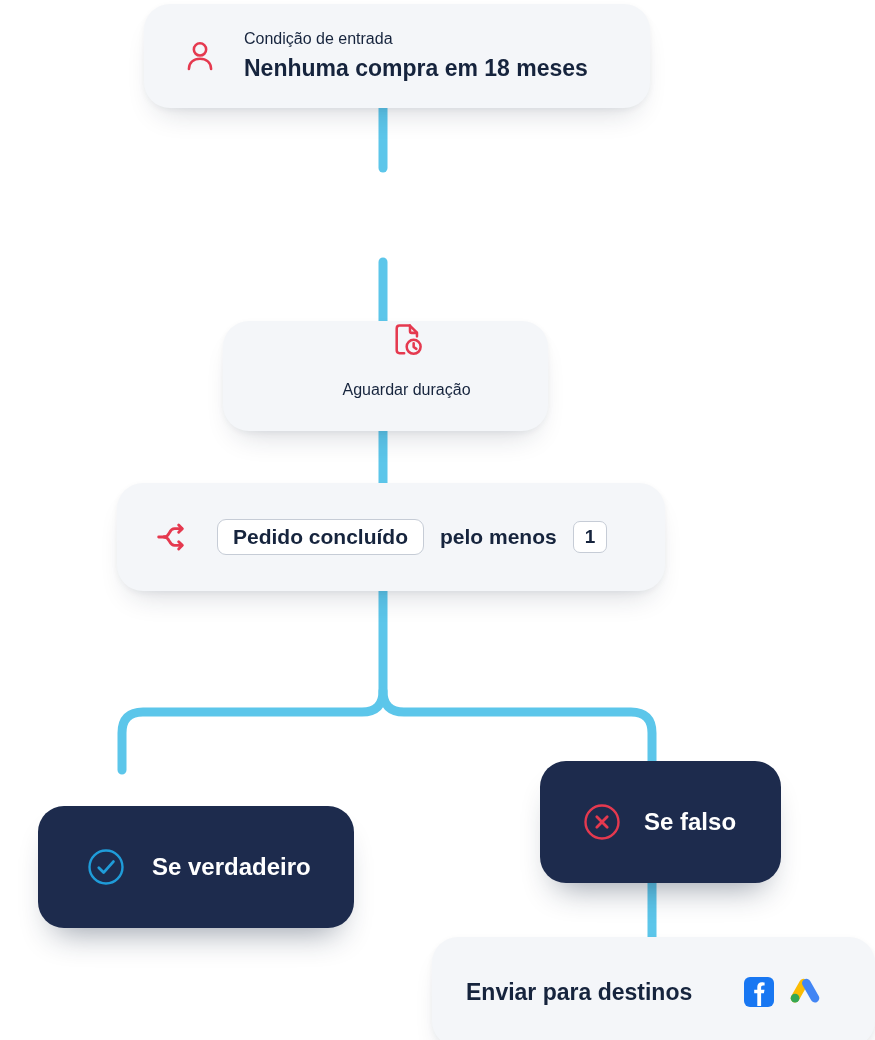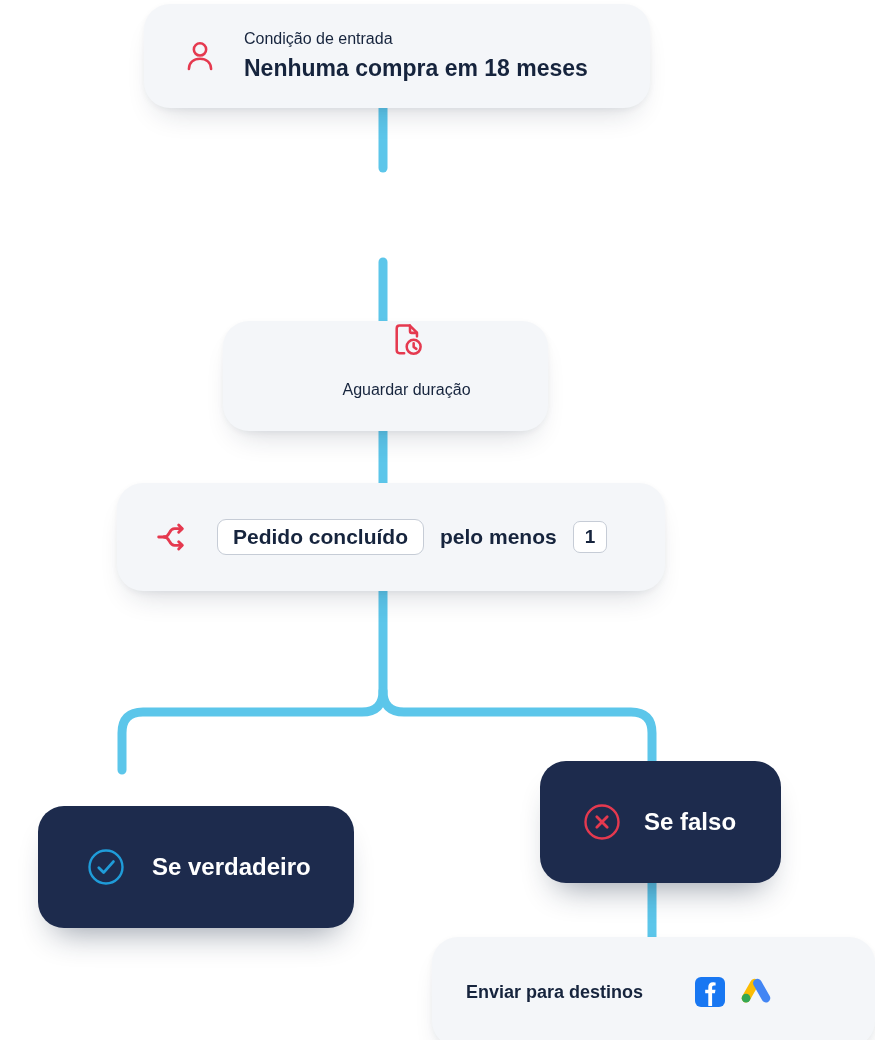--- a/index.html
+++ b/index.html
@@ -50,21 +50,21 @@
     box-shadow:0 20px 32px -16px rgba(23,37,62,.45);
   }
   .branch-true { left:2px;   top:806px; width:316px; height:122px; padding-left:48px; gap:26px;margin-left:36px; }
   .branch-false{ left:540px; top:761px; width:241px; height:122px; padding-left:42px; gap:22px; }
   .branch-label{ font-size:24px; font-weight:700; color:#ffffff; }
 
   .node-destinations{
     left:432px; top:937px; width:443px; height:110px;
     padding-left:34px;
   }
-  .dest-label{ font-size:18px; font-weight:700; }
+  .dest-label{ font-size:23px; font-weight:700; }
   .dest-icons{ display:flex; align-items:center; gap:14px; margin-left:52px; }
 </style>
 </head>
 <body>
 
 <div class="canvas">
 
   <svg class="connectors" width="875" height="1040" viewBox="0 0 875 1040">
     <g stroke="#5cc6ea" stroke-width="9" fill="none" stroke-linecap="round">
       <path d="M383 96 L383 168"></path>

